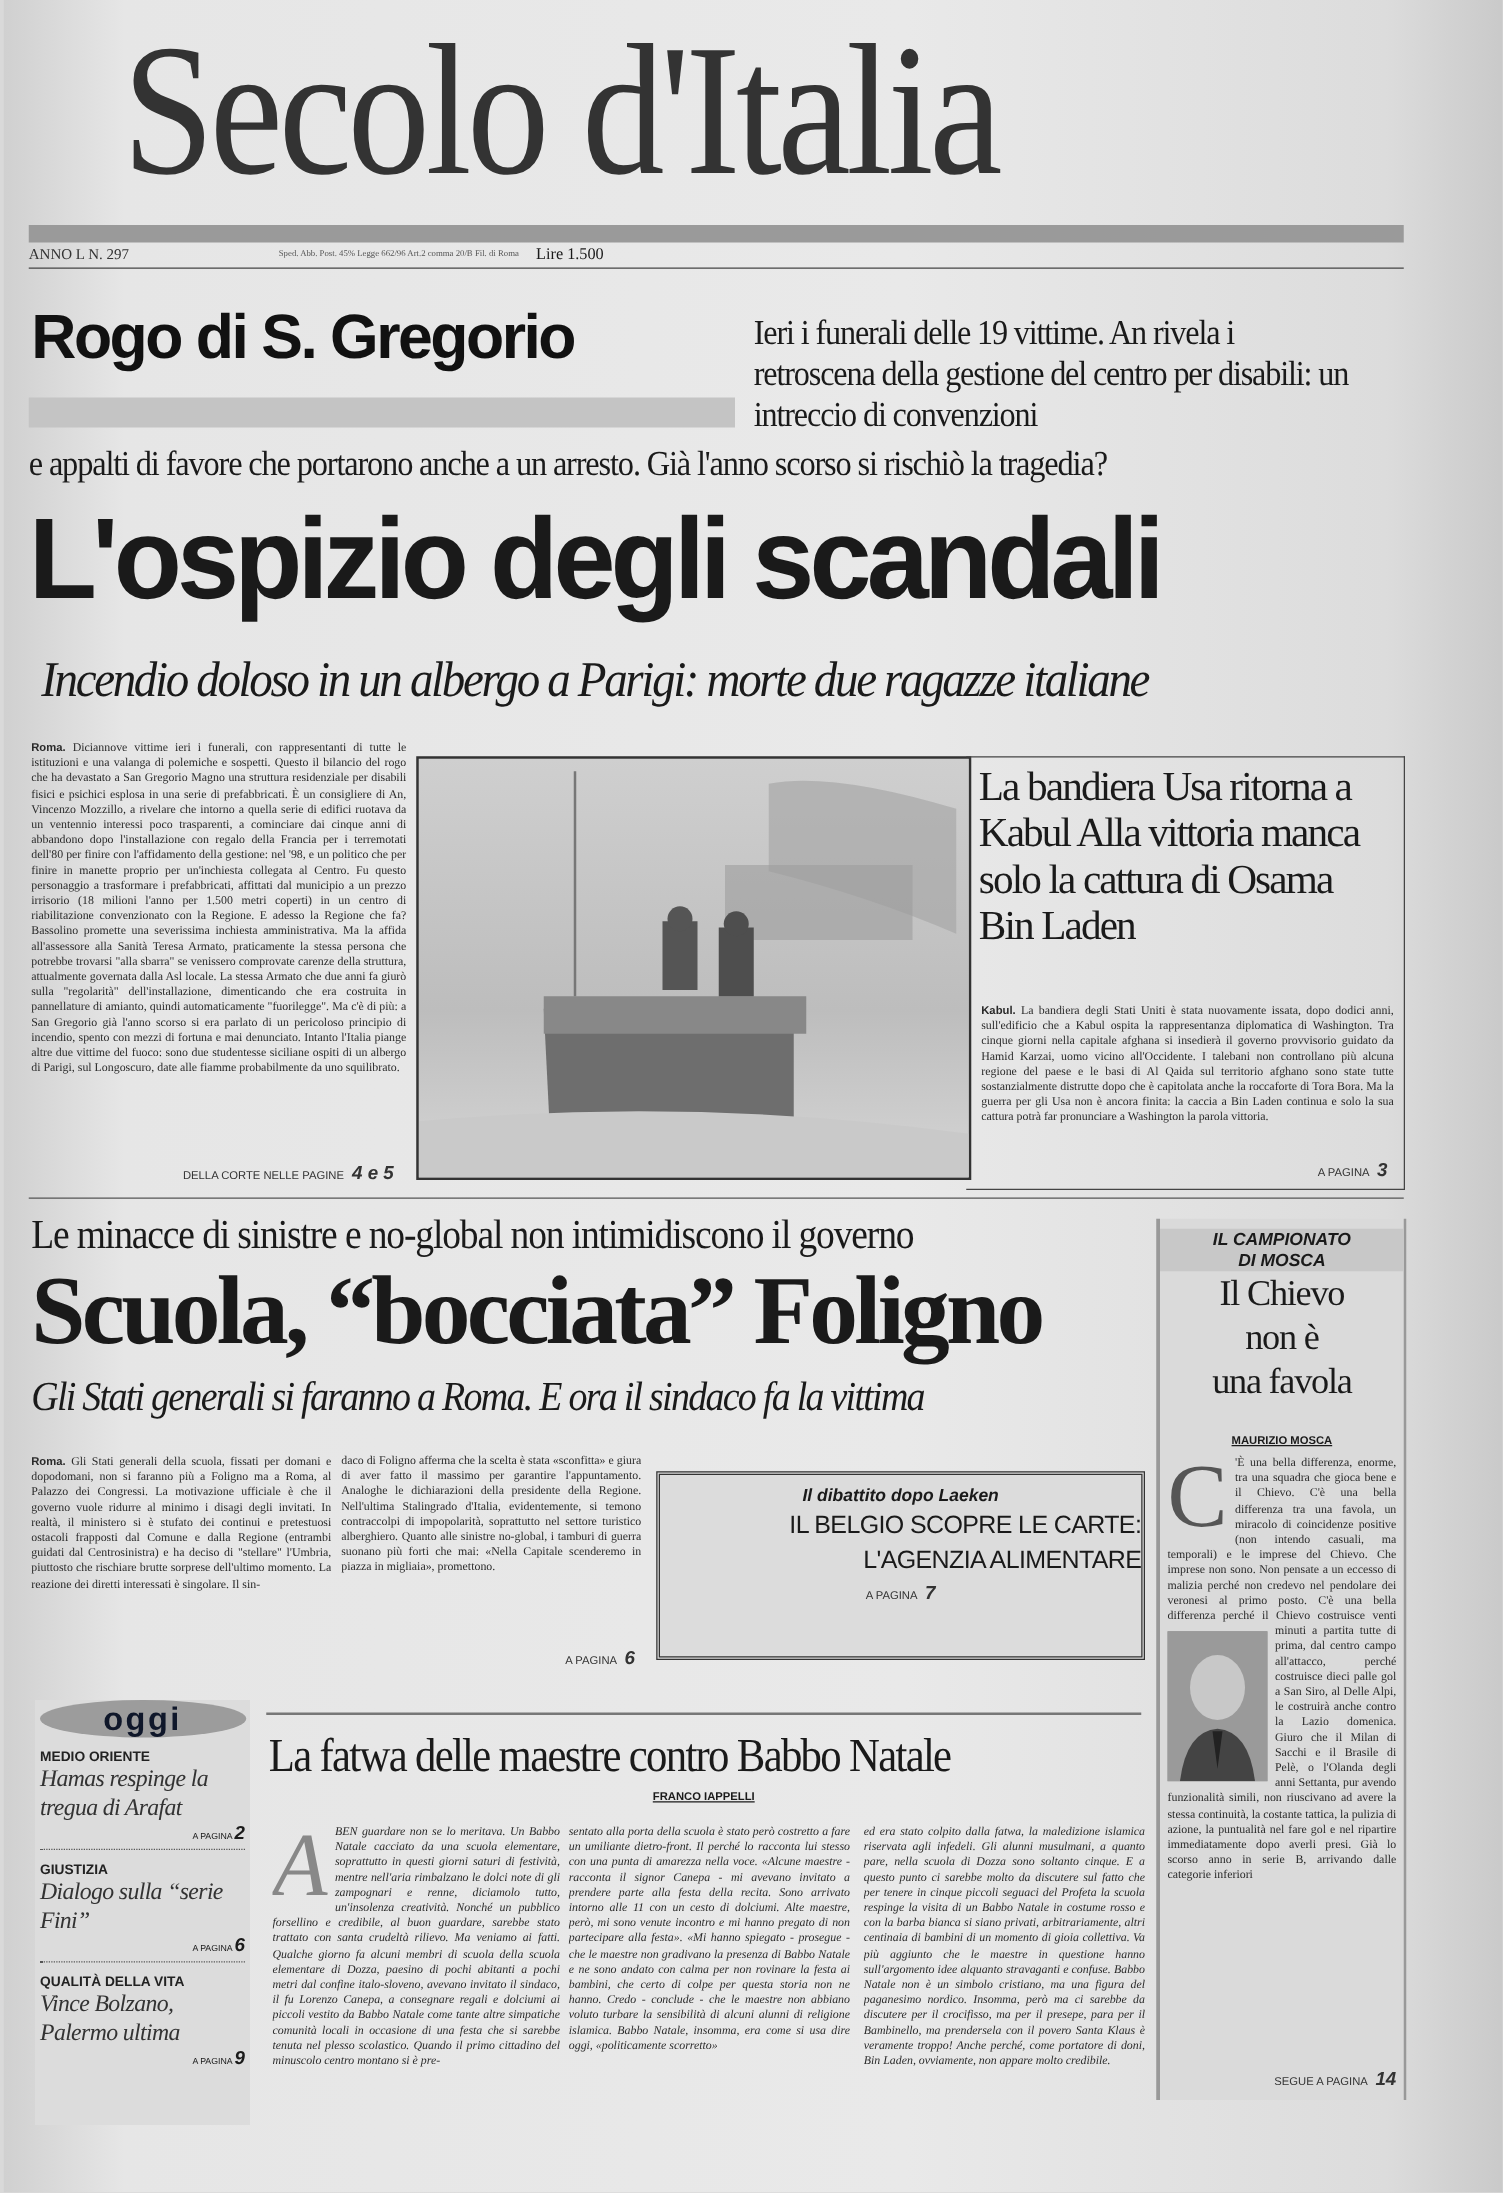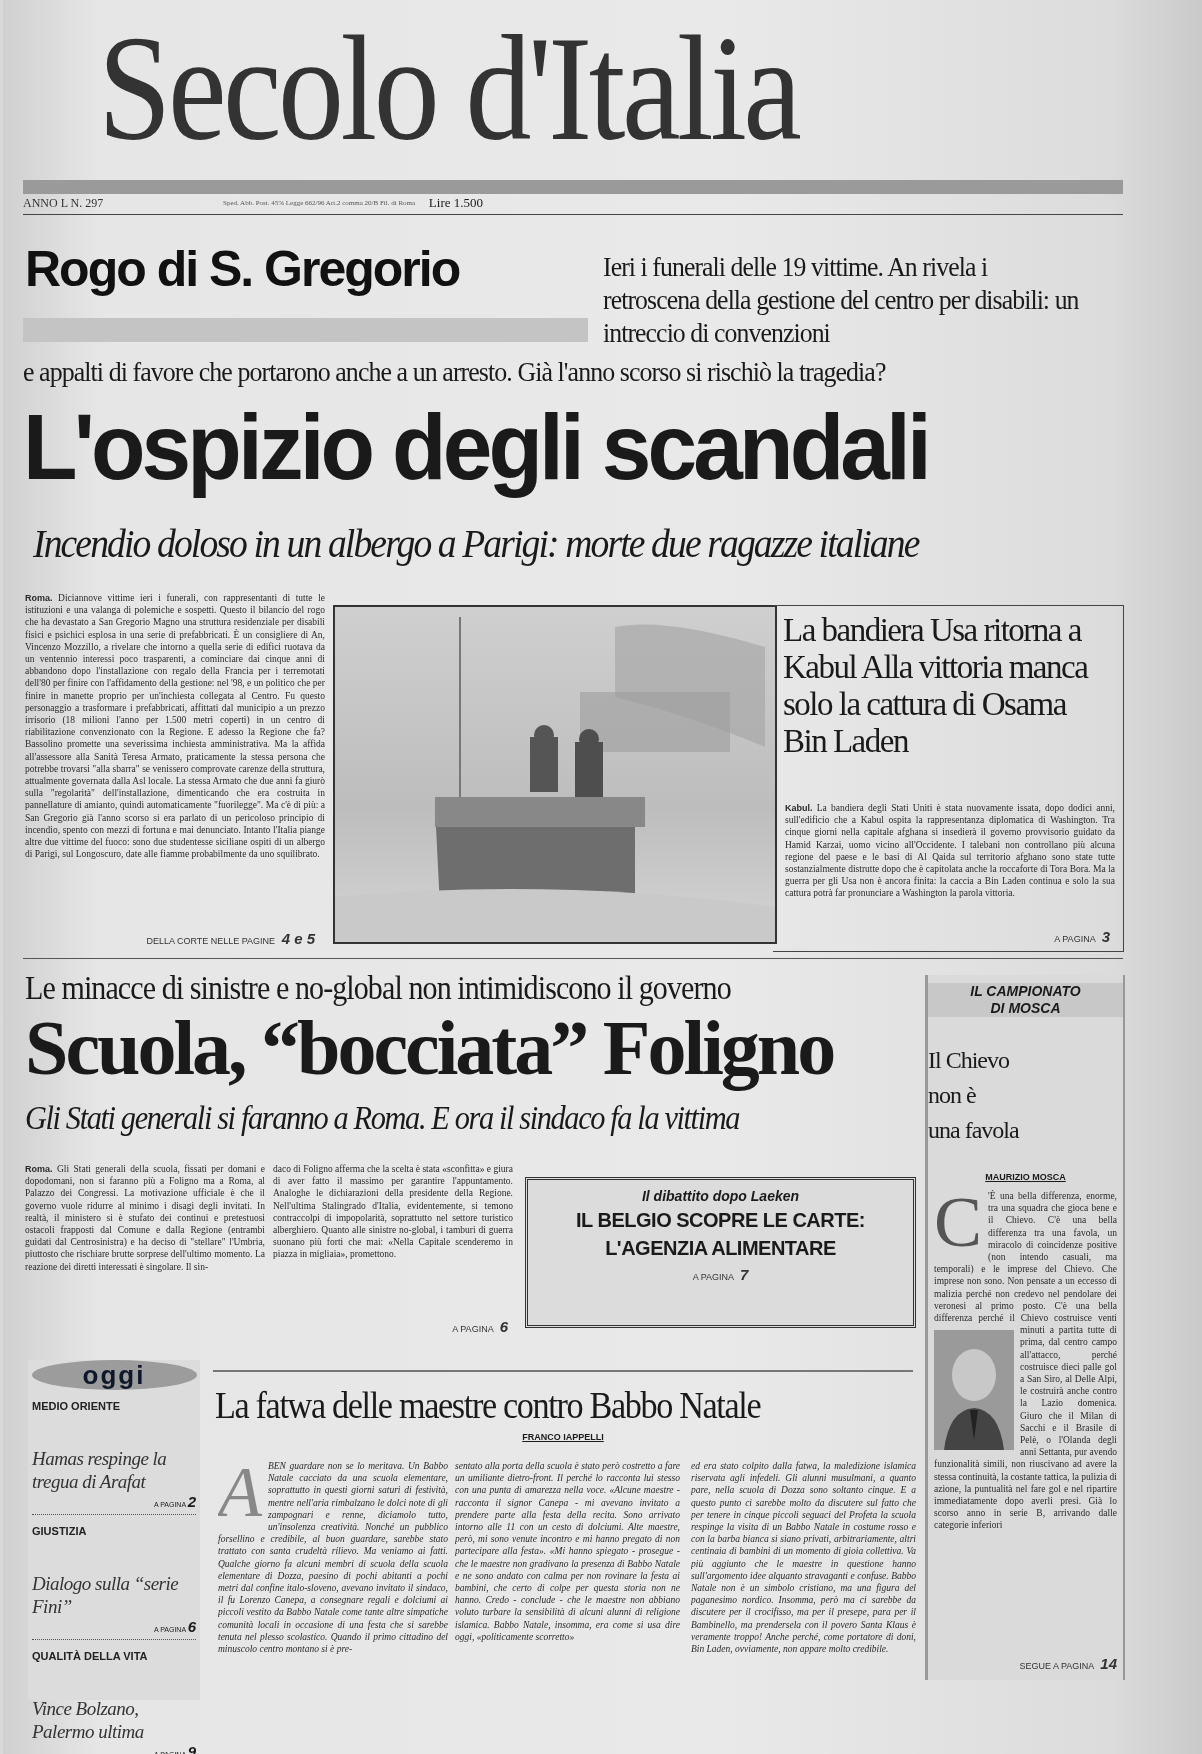--- a/index.html
+++ b/index.html
@@ -26,29 +26,29 @@
   .refline .num{font-weight:bold;font-style:italic;font-size:15px;margin-left:4px;}
   .photo-frame{left:330px;top:605px;width:440px;height:335px;border:2px solid #333;background:#d7d7d7;overflow:hidden;}
   .right-box{left:770px;top:605px;width:350px;height:345px;border:1px solid #444;border-left:none;}
   .box-head{left:780px;top:612px;width:330px;font-size:33px;line-height:37px;letter-spacing:-1.5px;}
   .section-rule{left:20px;top:958px;width:1100px;height:1px;background:#555;}
   .topline{left:22px;top:970px;font-size:33px;letter-spacing:-1px;white-space:nowrap;transform:scaleX(0.91);transform-origin:left top;}
   .big2{left:22px;top:1003px;font-family:"Liberation Serif",serif;font-weight:bold;font-size:78px;letter-spacing:-3px;white-space:nowrap;line-height:90px;}
   .sub2{left:22px;top:1100px;font-style:italic;font-size:33px;letter-spacing:-1.5px;white-space:nowrap;transform:scaleX(0.92);transform-origin:left top;}
   .mosca{left:922px;top:975px;width:195px;height:705px;border-left:3px solid #999;border-right:2px solid #999;background:#dadada;}
   .mosca .kick{text-align:center;font-family:"Liberation Sans",sans-serif;font-weight:bold;font-style:italic;font-size:14px;line-height:17px;margin-top:8px;background:#c8c8c8;}
-  .mosca .ttl{font-size:24px;line-height:35px;letter-spacing:-1px;margin-top:26px;}
+  .mosca .ttl{text-align:center;font-size:29px;line-height:35px;letter-spacing:-1px;margin-top:1px;}
   .mosca .byline{text-align:center;font-family:"Liberation Sans",sans-serif;font-weight:bold;font-size:9px;margin-top:24px;text-decoration:underline;}
   .laeken{left:522px;top:1177px;width:385px;height:145px;border:3px double #333;background:#dcdcdc;text-align:center;}
   .laeken .kick{font-family:"Liberation Sans",sans-serif;font-style:italic;font-weight:bold;font-size:14px;margin-top:8px;}
-  .laeken .hd{font-family:"Liberation Sans",sans-serif;font-weight:bold;font-size:20px;line-height:24px;margin-top:4px;letter-spacing:-0.5px;}
+  .laeken .hd{font-family:"Liberation Sans",sans-serif;font-weight:normal;font-size:20px;line-height:24px;margin-top:4px;letter-spacing:-0.5px;text-align:right;}
   .oggi{left:25px;top:1360px;width:172px;height:340px;background:#dcdcdc;}
   .oggi-pill{margin:0 auto;width:165px;height:30px;border-radius:50%;background:#9c9c9c;color:#0f172a;font-family:"Liberation Sans",sans-serif;font-weight:bold;font-size:26px;line-height:30px;text-align:center;letter-spacing:2px;}
   .oggi .cat{font-family:"Liberation Sans",sans-serif;font-weight:bold;font-size:11px;margin-top:10px;color:#222;}
-  .oggi .ttl{font-style:italic;font-size:19px;line-height:23px;letter-spacing:-0.5px;color:#333;margin-top:35px;}
+  .oggi .ttl{font-style:italic;font-size:19px;line-height:23px;letter-spacing:-0.5px;color:#333;}
   .oggi .ref{text-align:right;font-family:"Liberation Sans",sans-serif;font-size:7px;border-bottom:1px dotted #555;padding-bottom:4px;}
   .oggi .ref .num{font-size:15px;font-weight:bold;font-style:italic;}
   .fatwa{left:212px;top:1383px;font-size:38px;letter-spacing:-1.5px;white-space:nowrap;transform:scaleX(0.9);transform-origin:left top;}
   .dropcap{font-size:72px;line-height:60px;float:left;color:#888;margin:2px 6px 0 0;}
   .italic{font-style:italic;}
 </style>
 </head>
 <body>
 
 <div class="page">

